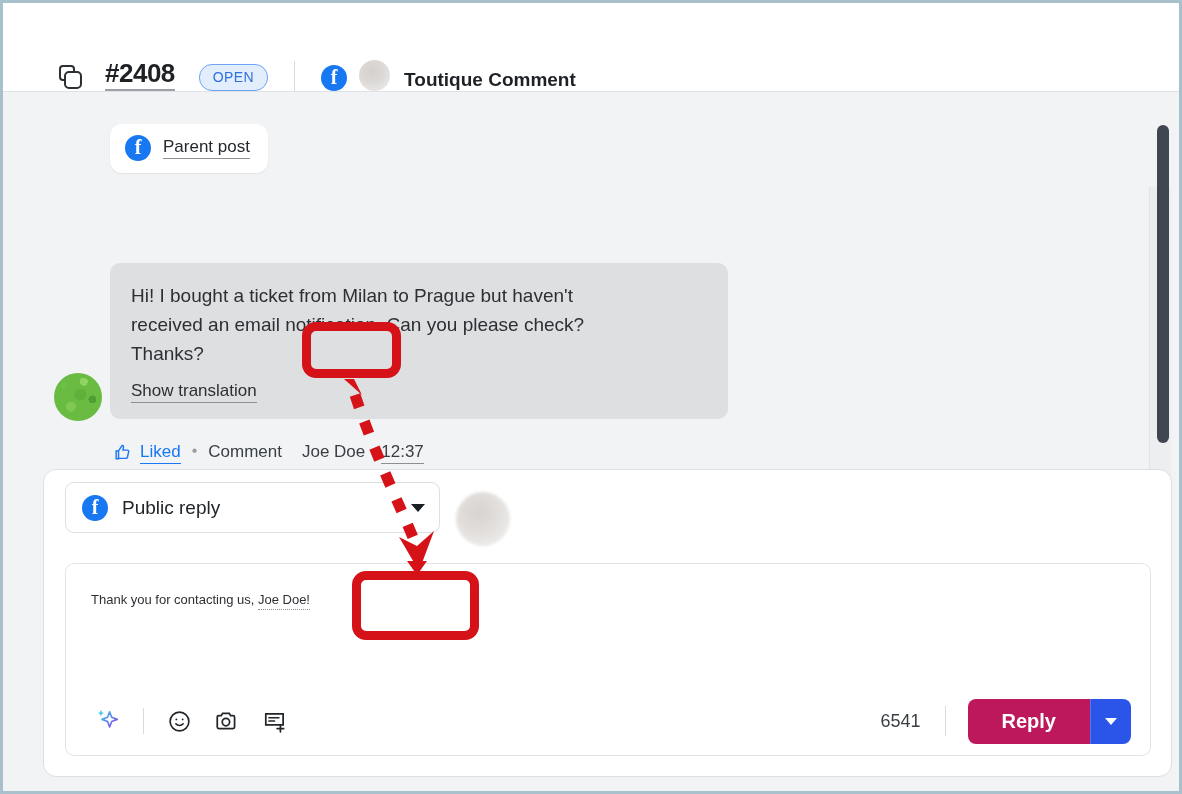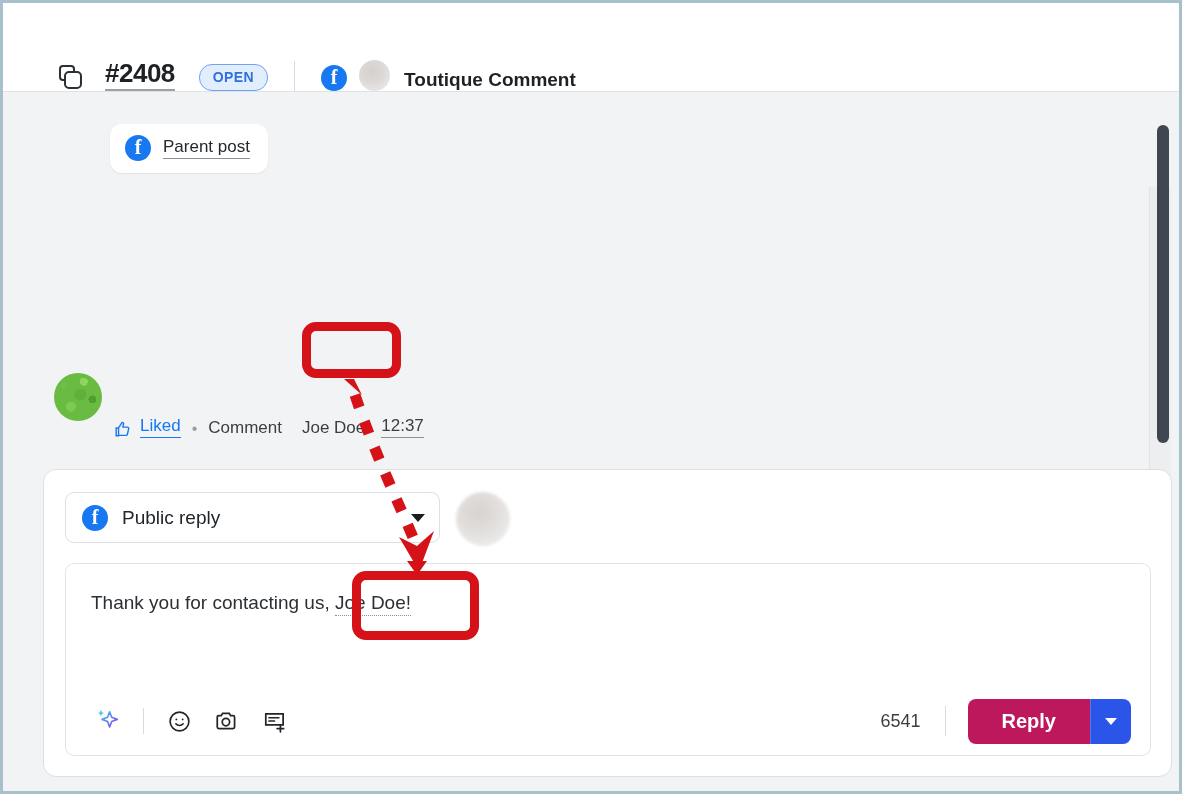--- a/index.html
+++ b/index.html
@@ -43,21 +43,21 @@
     border-bottom: 2px solid #9aa0a6;
     padding-bottom: 1px;
     line-height: 30px;
     cursor: pointer;
   }
   .open-badge {
     margin-left: 24px;
     background: #e3eefd;
     border: 1px solid #6ea3f5;
     color: #2f6fe0;
-    font-size: 14px; font-weight: bold;
+    font-size: 14px; font-weight: normal;
     letter-spacing: 0.4px;
     border-radius: 13px;
     padding: 4px 13px 5px;
     cursor: pointer;
   }
   .vdivider {
     width: 1px; height: 30px; background: #d7dbe0; margin-left: 26px;
   }
   .fb-icon {
     width: 26px; height: 26px; border-radius: 50%;
@@ -122,22 +122,22 @@
   .bubble p {
     font-size: 19px; line-height: 29px; color: #2c3034;
   }
   .show-translation {
     display: inline-block; margin-top: 13px;
     font-size: 17px; color: #2c3034;
     border-bottom: 1px solid #8b9096;
     padding-bottom: 1px; cursor: pointer;
   }
   .actions-row {
-    position: absolute; left: 110px; top: 324px;
-    display: flex; align-items: flex-end; gap: 0;
+    position: absolute; left: 110px; top: 350px;
+    display: flex; align-items: flex-start; gap: 0;
     font-size: 17px; color: #3a3f44;
   }
   .thumb-icon {
     width: 19px; height: 19px; flex: none; margin-right: 8px;
     position: relative; top: 1px;
   }
   .liked {
     color: #1877f2; border-bottom: 1.5px solid #1877f2;
     padding-bottom: 1px; cursor: pointer;
   }
@@ -171,21 +171,21 @@
 
   
   .composer {
     position: absolute; left: 40px; top: 466px;
     width: 1129px; height: 308px;
     background: #ffffff;
     border: 1px solid #dcdfe3;
     border-radius: 13px;
   }
   .reply-type {
-    position: absolute; left: 21px; top: 22px;
+    position: absolute; left: 21px; top: 12px;
     width: 375px; height: 51px;
     border: 1px solid #dcdfe3; border-radius: 9px;
     background: #fff;
     display: flex; align-items: center;
     padding: 0 14px 0 16px;
     cursor: pointer;
   }
   .reply-type .label { margin-left: 14px; font-size: 19px; color: #22262a; }
   .caret {
     margin-left: auto;
@@ -203,21 +203,21 @@
   .text-area {
     position: absolute; left: 21px; top: 93px;
     width: 1086px; height: 124px;
     border: 1px solid #e1e4e7;
     border-radius: 9px 9px 0 0;
     border-bottom: none;
     background: #fff;
     padding: 28px 0 0 25px;
     cursor: text;
   }
-  .text-area .line { font-size: 19px; color: #2c3034; }
+  .text-area .line { font-size: 13px; color: #2c3034; }
   .merge-field {
     border-bottom: 1.5px dotted #8b9096; padding-bottom: 2px;
   }
   .toolbar {
     position: absolute; left: 21px; top: 217px;
     width: 1086px; height: 69px;
     border: 1px solid #e1e4e7;
     border-top: none;
     border-radius: 0 0 9px 9px;
     background: #fff;
@@ -293,20 +293,26 @@
 
   <div class="convo">
 
     <div class="parent-chip">
       <div class="fb-icon"></div>
       <div class="label">Parent post</div>
     </div>
 
     <div class="post-avatar"></div>
 
+    <div class="bubble">
+      <p>Hi! I bought a ticket from Milan to Prague but haven't</p>
+      <p>received an email notification. Can you please check?</p>
+      <p>Thanks?</p>
+      <span class="show-translation">Show translation</span>
+    </div>
 
     <div class="actions-row">
       <span class="thumb-icon">
         <svg width="19" height="19" viewBox="0 0 24 24" fill="none" stroke="#1877f2" stroke-width="1.8">
           <path d="M7 10v10H4V10h3zM7 10l4.5-7c1.2 0 2 .9 1.8 2L12.6 9h5.6c1.1 0 1.9 1 1.6 2l-1.6 7c-.2.8-.9 1.4-1.7 1.4H7"></path>
         </svg>
       </span>
       <span class="liked">Liked</span>
       <span class="dot-sep">•</span>
       <span class="comment-link">Comment</span>

